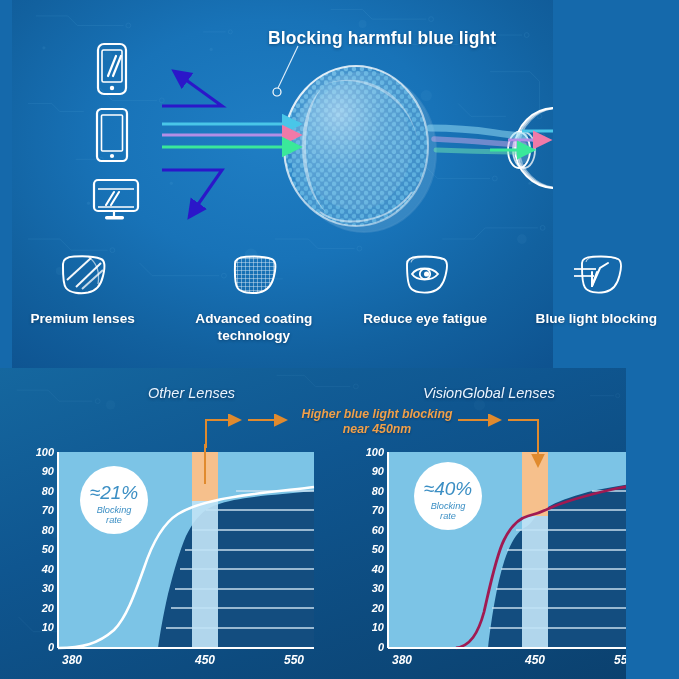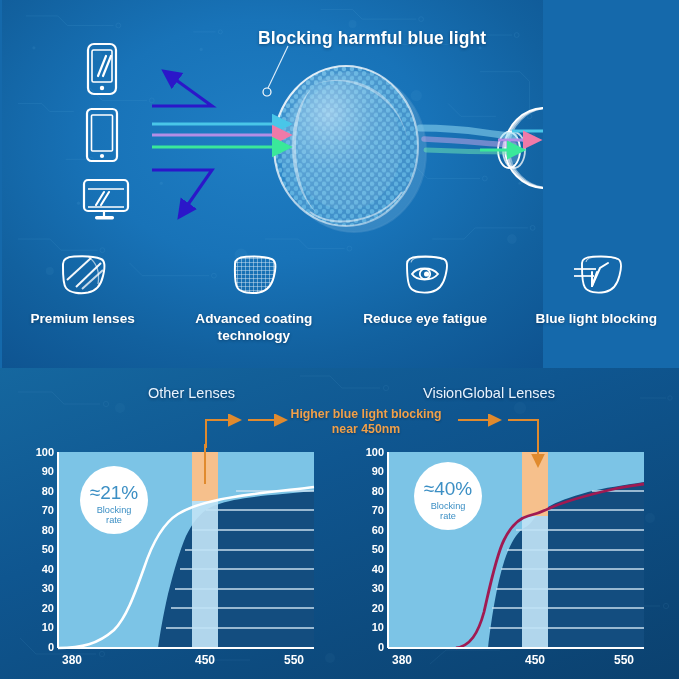--- a/index.html
+++ b/index.html
@@ -6,21 +6,21 @@
   html, body { width: 679px; height: 679px; overflow: hidden; }
   body {
     font-family: "Liberation Sans", sans-serif;
     background: #1569ab;
     position: relative;
   }
   #root { position: absolute; inset: 0; }
 
   
   .hero {
-    position: absolute; left: 2px; top: 0; width: 541px; height: 368px;
+    position: absolute; left: 12px; top: 0; width: 541px; height: 368px;
     background:
       radial-gradient(ellipse 420px 300px at 48% 38%, #1f7ec4 0%, #1873b8 40%, #12619f 72%, #0e5390 100%),
       linear-gradient(135deg, #1a74b6 0%, #10578f 100%);
     overflow: hidden;
   }
   .circuit { position: absolute; inset: 0; opacity: .34; }
 
   .hero-title {
     position: absolute; left: 256px; top: 28px;
     font-size: 17.5px; font-weight: bold; color: #ffffff;
@@ -59,35 +59,36 @@
   .feat-icon { height: 46px; display: flex; align-items: center; justify-content: center; }
   .feat-label {
     margin-top: 13px; text-align: center; color: #ffffff;
     font-size: 13.6px; font-weight: bold; line-height: 1.22;
     text-shadow: 0 1px 3px rgba(0,30,60,.45);
     width: 160px;
   }
 
   
   .charts {
-    position: absolute; left: 0; top: 368px; width: 679px; height: 311px;
+    position: absolute; left: 0; top: 368px; width: 626px; height: 311px;
     background: linear-gradient(160deg, #15679f 0%, #0f5690 38%, #0b416f 100%);
     overflow: hidden;
+    font-style: italic;
   }
   .charts .circuit2 { position: absolute; inset: 0; opacity: .22; }
 
   .chart-title {
     position: absolute; font-size: 14.5px; color: #eaf4ff; font-weight: normal;
     text-shadow: 0 1px 3px rgba(0,20,45,.5); white-space: nowrap;
   }
   #title-left  { left: 148px; top: 17px; }
   #title-right { left: 423px; top: 17px; text-align: center; }
 
   .annot {
-    position: absolute; left: 281px; top: 39px; width: 170px;
+    position: absolute; left: 292px; top: 39px; width: 170px;
     font-size: 12.3px; font-weight: bold; color: #f0a04a; line-height: 1.22;
     text-align: center; text-shadow: 0 1px 2px rgba(0,20,45,.4);
   }
 
   .chart { position: absolute; top: 76px; width: 300px; height: 230px; }
   #chart-left  { left: 22px; }
   #chart-right { left: 352px; }
 </style>
 </head>
 <body>

